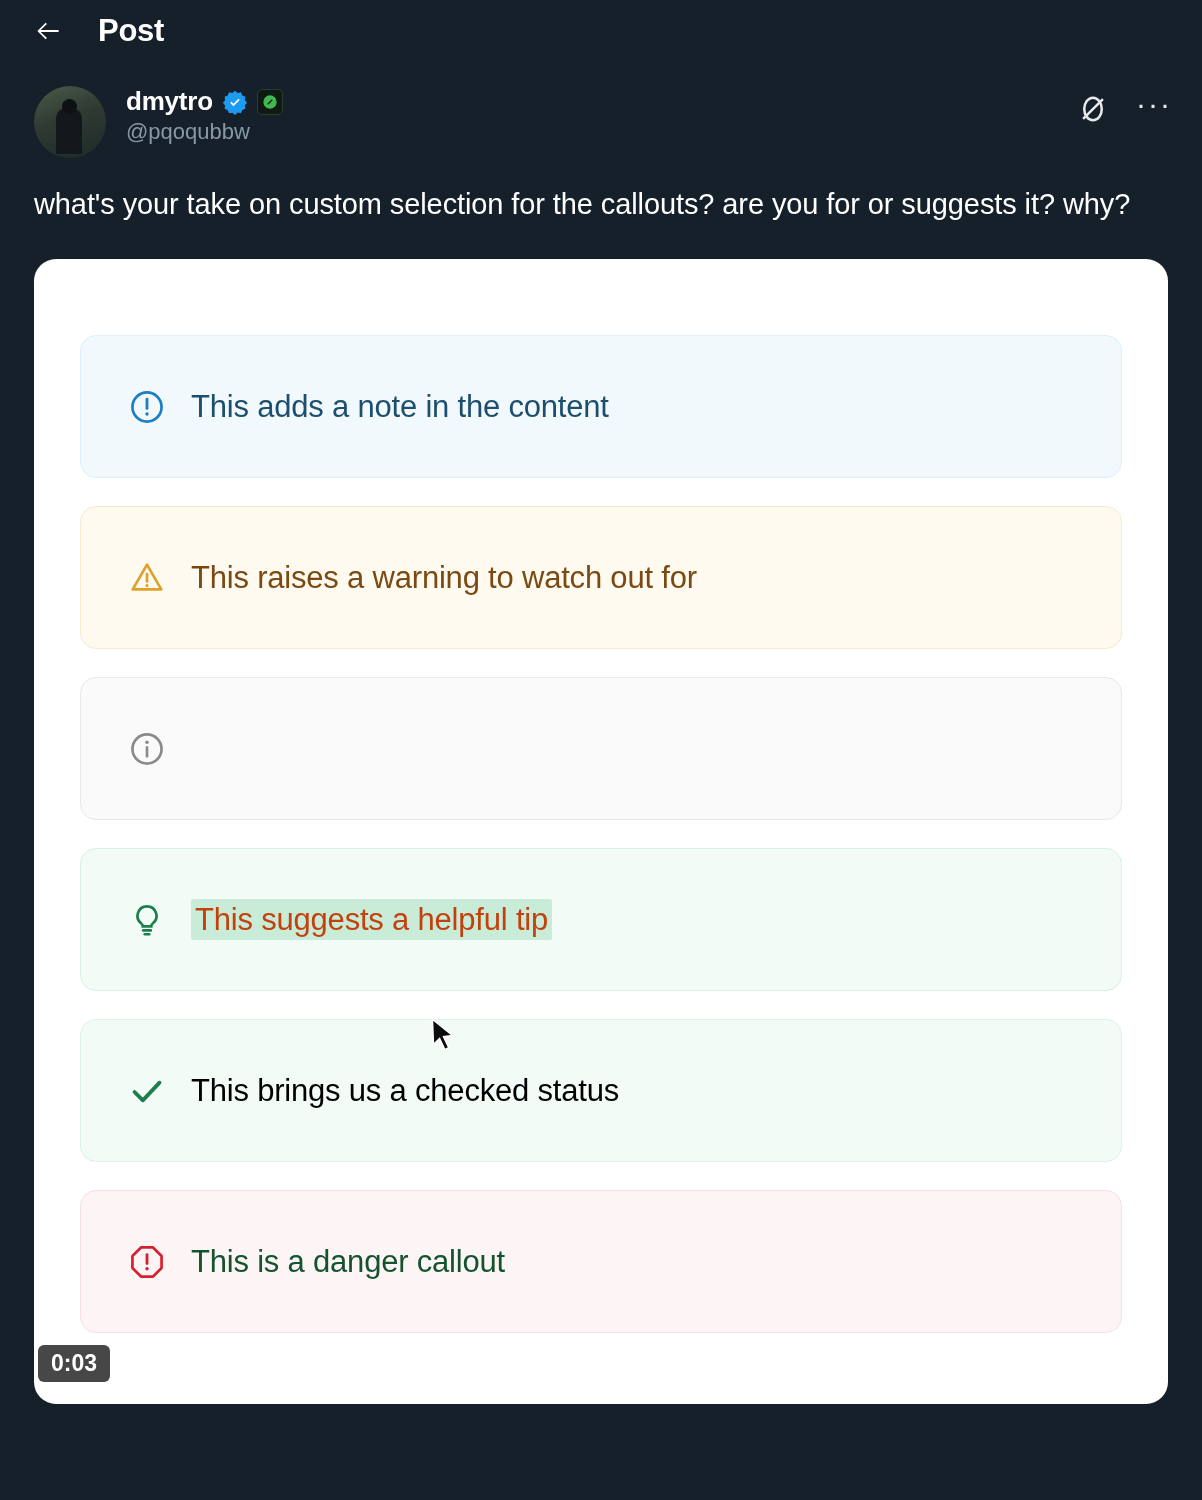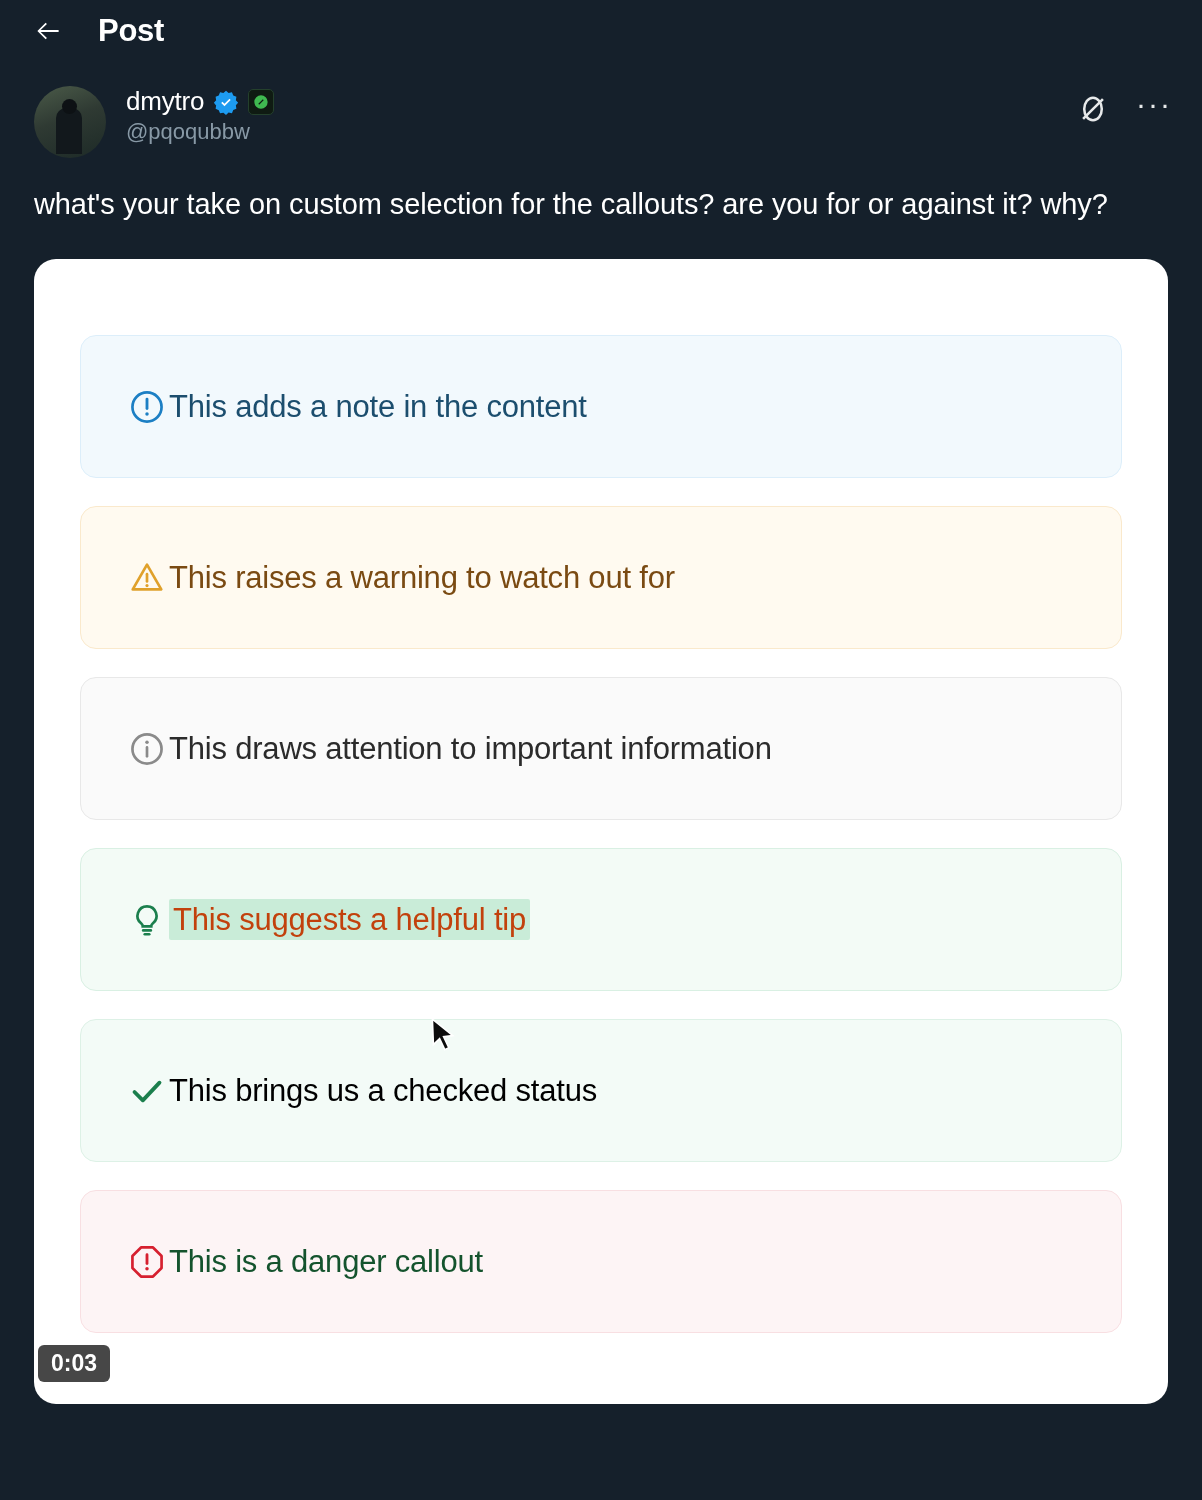--- a/index.html
+++ b/index.html
@@ -85,21 +85,21 @@
     gap: 2px;
   }
   .name-line {
     display: flex;
     align-items: center;
     gap: 9px;
   }
   .display-name {
     color: #ffffff;
     font-size: 26px;
-    font-weight: normal;
+    font-weight: bold;
     letter-spacing: -0.2px;
   }
   .verified {
     width: 26px;
     height: 26px;
     display: block;
   }
   .affiliate-badge {
     width: 26px;
     height: 26px;
@@ -170,20 +170,21 @@
     border: 1px solid transparent;
   }
   .callout .ico {
     width: 44px;
     flex: 0 0 auto;
     display: flex;
     align-items: center;
     justify-content: center;
   }
   .callout .txt {
+    margin-left: 22px;
     font-size: 31px;
     letter-spacing: -0.2px;
   }
 
   .c-note    { background: #f2f9fd; border-color: #dceefa; }
   .c-note .txt { color: #1c4e6e; }
   .c-warn    { background: #fffaf0; border-color: #fae9cc; }
   .c-warn .txt { color: #7a4a12; }
   .c-info    { background: #fafafa; border-color: #e8e8e8; }
   .c-info .txt { color: #2b2b2b; }
@@ -260,21 +261,21 @@
       <span class="icon-btn">
         <svg width="34" height="34" viewBox="0 0 24 24">
           <ellipse cx="12" cy="12" rx="6.2" ry="8" fill="none" stroke="currentColor" stroke-width="1.8"></ellipse>
           <line x1="5" y1="19" x2="19" y2="5" stroke="currentColor" stroke-width="1.8"></line>
         </svg>
       </span>
       <span class="dots">···</span>
     </div>
   </div>
 
-  <div class="post-text">what's your take on custom selection for the callouts? are you for or against it? why?</div>
+  <div class="post-text">what's your take on custom selection for the callouts? are you for or suggests it? why?</div>
 
   <div class="media-card">
     <div class="callouts">
 
       <div class="callout c-note">
         <span class="ico">
           <svg width="38" height="38" viewBox="0 0 24 24">
             <circle cx="12" cy="12" r="9.2" fill="none" stroke="#1c7fc4" stroke-width="1.7"></circle>
             <line x1="12" y1="7" x2="12" y2="13" stroke="#1c7fc4" stroke-width="1.8" stroke-linecap="round"></line>
             <circle cx="12" cy="16.4" r="1.1" fill="#1c7fc4"></circle>
@@ -295,21 +296,20 @@
       </div>
 
       <div class="callout c-info">
         <span class="ico">
           <svg width="38" height="38" viewBox="0 0 24 24">
             <circle cx="12" cy="12" r="9.2" fill="none" stroke="#8a8a8a" stroke-width="1.7"></circle>
             <circle cx="12" cy="7.8" r="1.1" fill="#8a8a8a"></circle>
             <line x1="12" y1="11" x2="12" y2="16.6" stroke="#8a8a8a" stroke-width="1.7" stroke-linecap="round"></line>
           </svg>
         </span>
-        <span class="txt">This draws attention to important information</span>
       </div>
 
       <div class="callout c-tip">
         <span class="ico">
           <svg width="38" height="38" viewBox="0 0 24 24">
             <path d="M12 3.4a6 6 0 00-3.6 10.8c.6.5.9 1.1.9 1.8h5.4c0-.7.3-1.3.9-1.8A6 6 0 0012 3.4z" fill="none" stroke="#1b7f4d" stroke-width="1.7"></path>
             <line x1="9.6" y1="18.6" x2="14.4" y2="18.6" stroke="#1b7f4d" stroke-width="1.7" stroke-linecap="round"></line>
             <line x1="10.6" y1="21" x2="13.4" y2="21" stroke="#1b7f4d" stroke-width="1.7" stroke-linecap="round"></line>
           </svg>
         </span>

